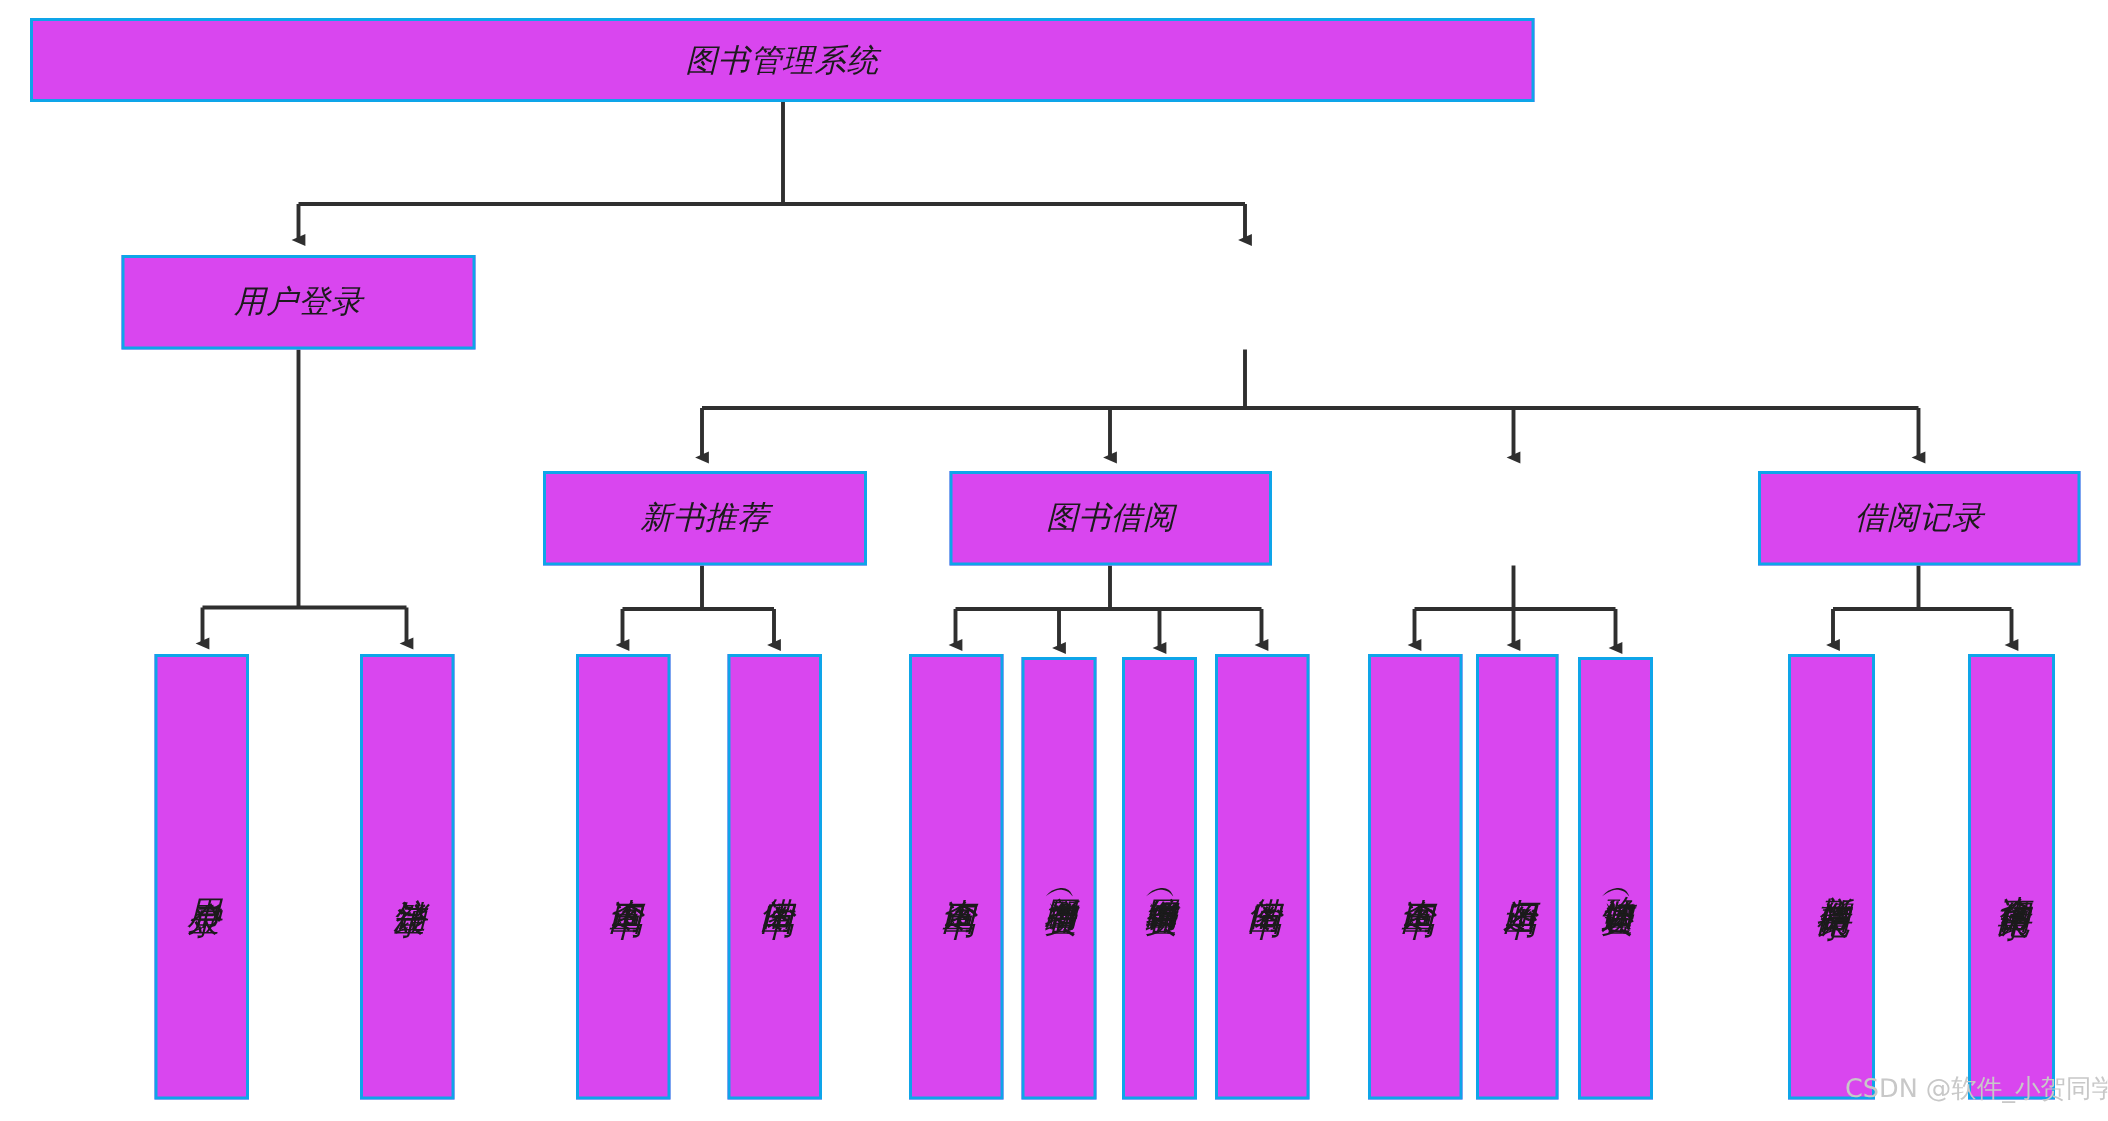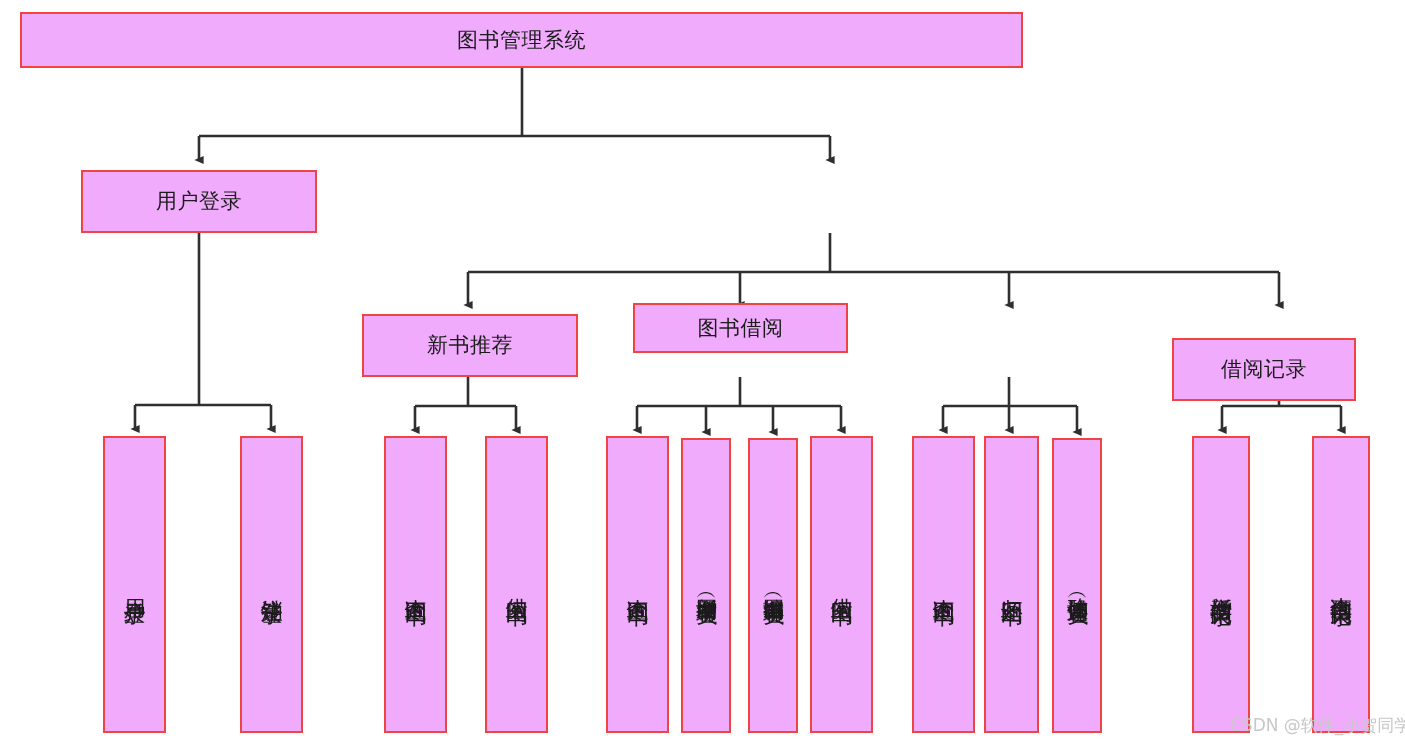--- a/index.html
+++ b/index.html
@@ -19,26 +19,27 @@
     position: absolute;
     left: 0;
     top: 0;
     width: 1405px;
     height: 747px;
     pointer-events: none;
   }
   .node {
     position: absolute;
     box-sizing: border-box;
-    border: 2px solid #ef4444;
-    background: #f0abfc;
+    border: 2px solid #0ea5e9;
+    background: #d946ef;
     display: flex;
     align-items: center;
     justify-content: center;
     color: #1b1b1b;
+    font-style: italic;
   }
   .node .label {
     display: block;
     text-align: center;
     line-height: 1.18;
     letter-spacing: 0.5px;
   }
   
   .node.horiz .label {
     font-size: 21px;
@@ -135,26 +136,26 @@
 
   <div class="node horiz" style="left:81px; top:170px; width:236px; height:63px;">
     <span class="label">用户登录</span>
   </div>
 
 
   <div class="node horiz" style="left:362px; top:314px; width:216px; height:63px;">
     <span class="label">新书推荐</span>
   </div>
 
-  <div class="node horiz" style="left:633px; top:303px; width:215px; height:50px;">
+  <div class="node horiz" style="left:633px; top:314px; width:215px; height:63px;">
     <span class="label">图书借阅</span>
   </div>
 
 
-  <div class="node horiz" style="left:1172px; top:314px; width:184px; height:63px;margin-top:24px;">
+  <div class="node horiz" style="left:1172px; top:314px; width:215px; height:63px;">
     <span class="label">借阅记录</span>
   </div>
 
   <div class="node vert" style="left:103px; top:436px; width:63px; height:297px;">
     <span class="label">用户登录</span>
   </div>
 
   <div class="node vert" style="left:240px; top:436px; width:63px; height:297px;">
     <span class="label">注销登录</span>
   </div>

